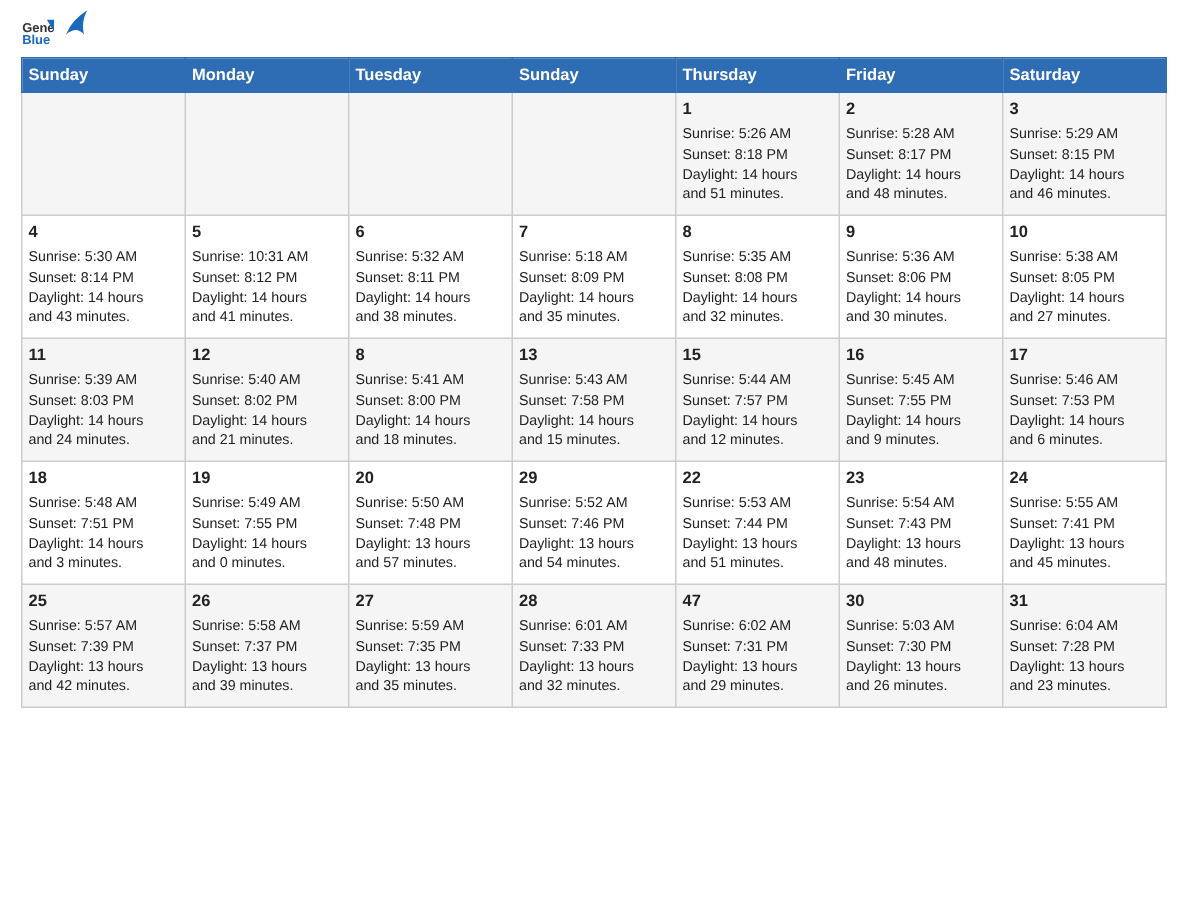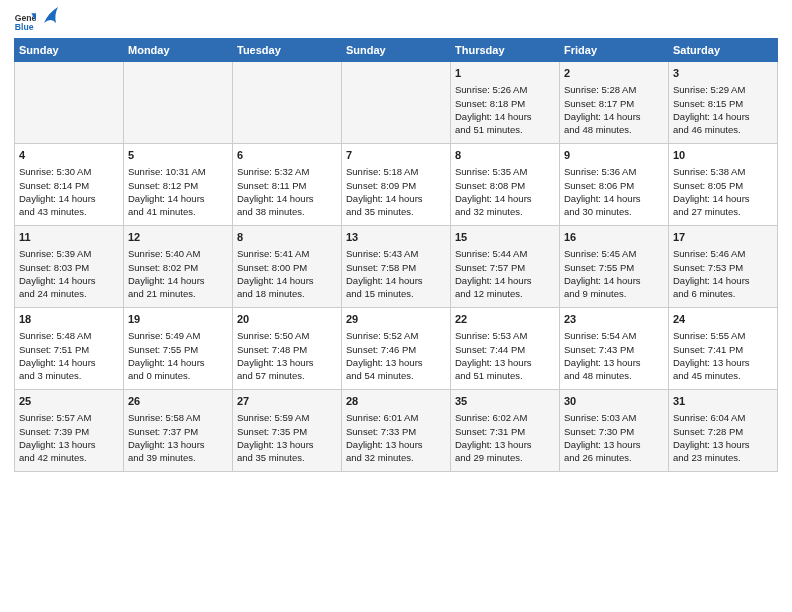--- a/index.html
+++ b/index.html
@@ -237,21 +237,21 @@
 Daylight: 13 hours
 and 39 minutes.</span></td>
           <td><span class="day-num">27</span><span class="day-info">Sunrise: 5:59 AM
 Sunset: 7:35 PM
 Daylight: 13 hours
 and 35 minutes.</span></td>
           <td><span class="day-num">28</span><span class="day-info">Sunrise: 6:01 AM
 Sunset: 7:33 PM
 Daylight: 13 hours
 and 32 minutes.</span></td>
-          <td><span class="day-num">35</span><span class="day-info">Sunrise: 6:02 AM
+          <td><span class="day-num">47</span><span class="day-info">Sunrise: 6:02 AM
 Sunset: 7:31 PM
 Daylight: 13 hours
 and 29 minutes.</span></td>
           <td><span class="day-num">30</span><span class="day-info">Sunrise: 5:03 AM
 Sunset: 7:30 PM
 Daylight: 13 hours
 and 26 minutes.</span></td>
           <td><span class="day-num">31</span><span class="day-info">Sunrise: 6:04 AM
 Sunset: 7:28 PM
 Daylight: 13 hours

